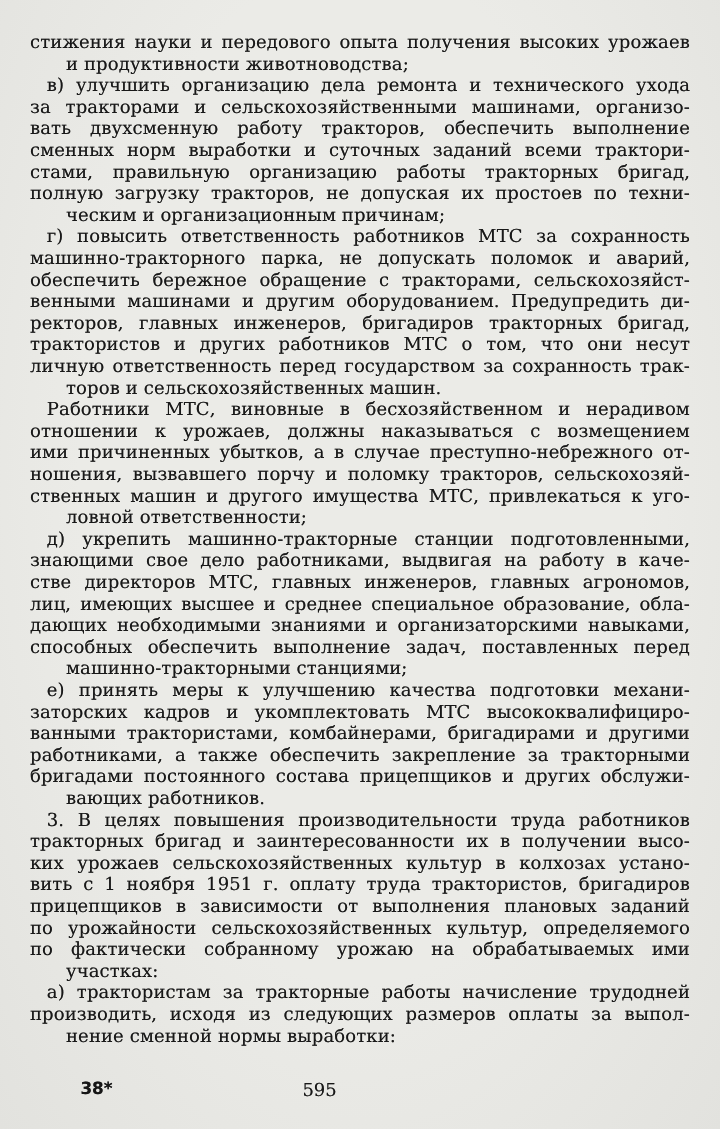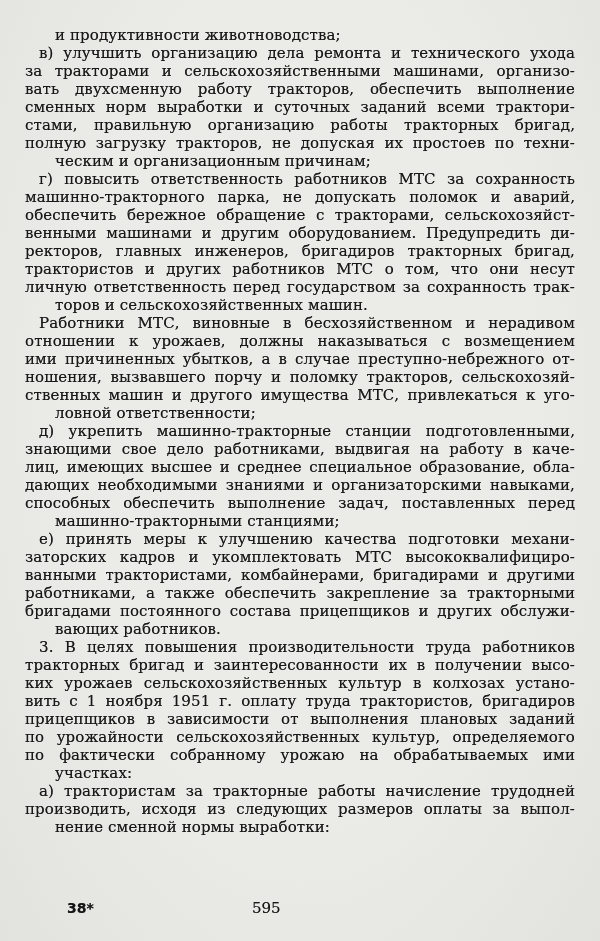--- a/index.html
+++ b/index.html
@@ -71,20 +71,21 @@
     line-height: 18px;
     color: #181818;
     text-shadow: 0 0 0.5px rgba(10,10,10,0.6);
   }
 </style>
 </head>
 <body>
 
 <div class="page">
   <div class="text-block">
+      <div class="line">стижения науки и передового опыта получения высоких урожаев</div>
       <div class="line para-end">и продуктивности животноводства;</div>
       <div class="line indent-first">в) улучшить организацию дела ремонта и технического ухода</div>
       <div class="line">за тракторами и сельскохозяйственными машинами, организо-</div>
       <div class="line">вать двухсменную работу тракторов, обеспечить выполнение</div>
       <div class="line">сменных норм выработки и суточных заданий всеми трактори-</div>
       <div class="line">стами, правильную организацию работы тракторных бригад,</div>
       <div class="line">полную загрузку тракторов, не допуская их простоев по техни-</div>
       <div class="line para-end">ческим и организационным причинам;</div>
       <div class="line indent-first">г) повысить ответственность работников МТС за сохранность</div>
       <div class="line">машинно-тракторного парка, не допускать поломок и аварий,</div>
@@ -95,20 +96,21 @@
       <div class="line">личную ответственность перед государством за сохранность трак-</div>
       <div class="line para-end">торов и сельскохозяйственных машин.</div>
       <div class="line indent-first">Работники МТС, виновные в бесхозяйственном и нерадивом</div>
       <div class="line">отношении к урожаев, должны наказываться с возмещением</div>
       <div class="line">ими причиненных убытков, а в случае преступно-небрежного от-</div>
       <div class="line">ношения, вызвавшего порчу и поломку тракторов, сельскохозяй-</div>
       <div class="line">ственных машин и другого имущества МТС, привлекаться к уго-</div>
       <div class="line para-end">ловной ответственности;</div>
       <div class="line indent-first">д) укрепить машинно-тракторные станции подготовленными,</div>
       <div class="line">знающими свое дело работниками, выдвигая на работу в каче-</div>
+      <div class="line">стве директоров МТС, главных инженеров, главных агрономов,</div>
       <div class="line">лиц, имеющих высшее и среднее специальное образование, обла-</div>
       <div class="line">дающих необходимыми знаниями и организаторскими навыками,</div>
       <div class="line">способных обеспечить выполнение задач, поставленных перед</div>
       <div class="line para-end">машинно-тракторными станциями;</div>
       <div class="line indent-first">е) принять меры к улучшению качества подготовки механи-</div>
       <div class="line">заторских кадров и укомплектовать МТС высококвалифициро-</div>
       <div class="line">ванными трактористами, комбайнерами, бригадирами и другими</div>
       <div class="line">работниками, а также обеспечить закрепление за тракторными</div>
       <div class="line">бригадами постоянного состава прицепщиков и других обслужи-</div>
       <div class="line para-end">вающих работников.</div>

